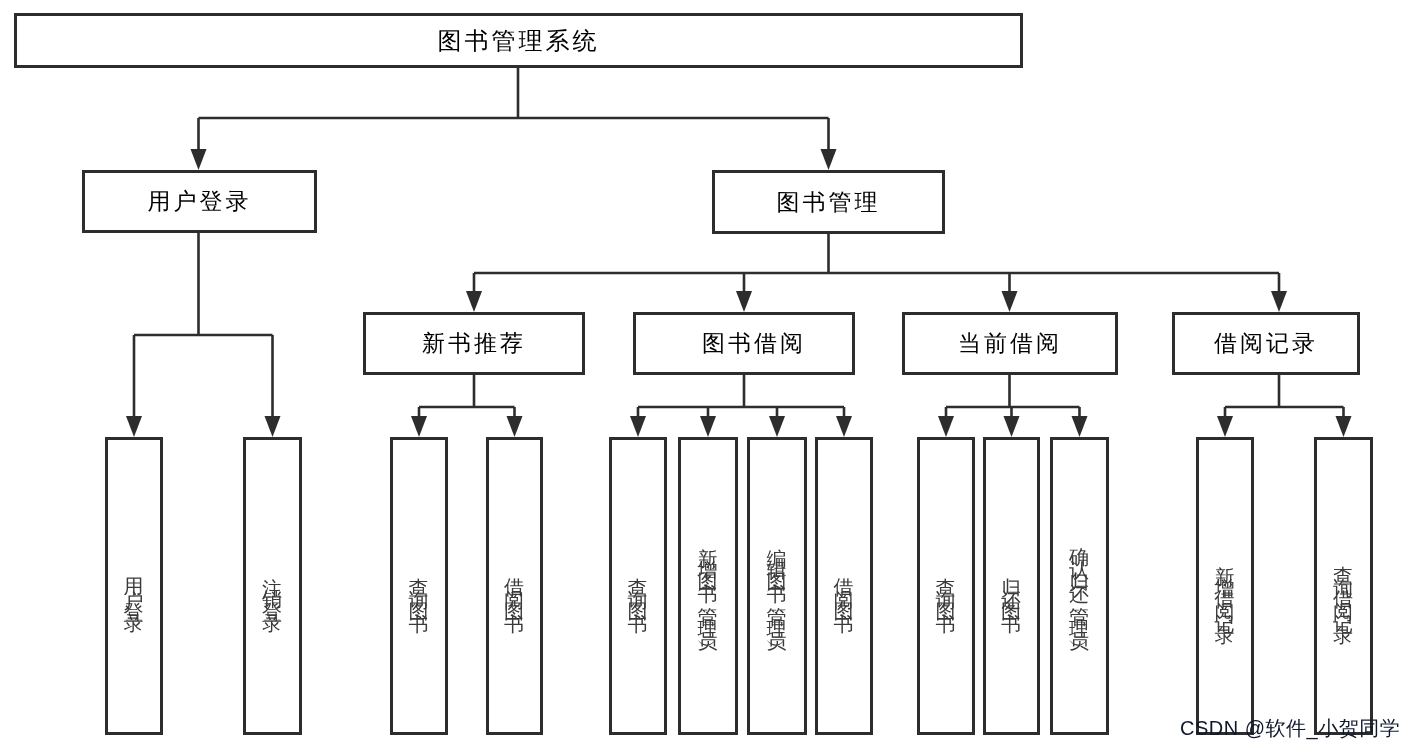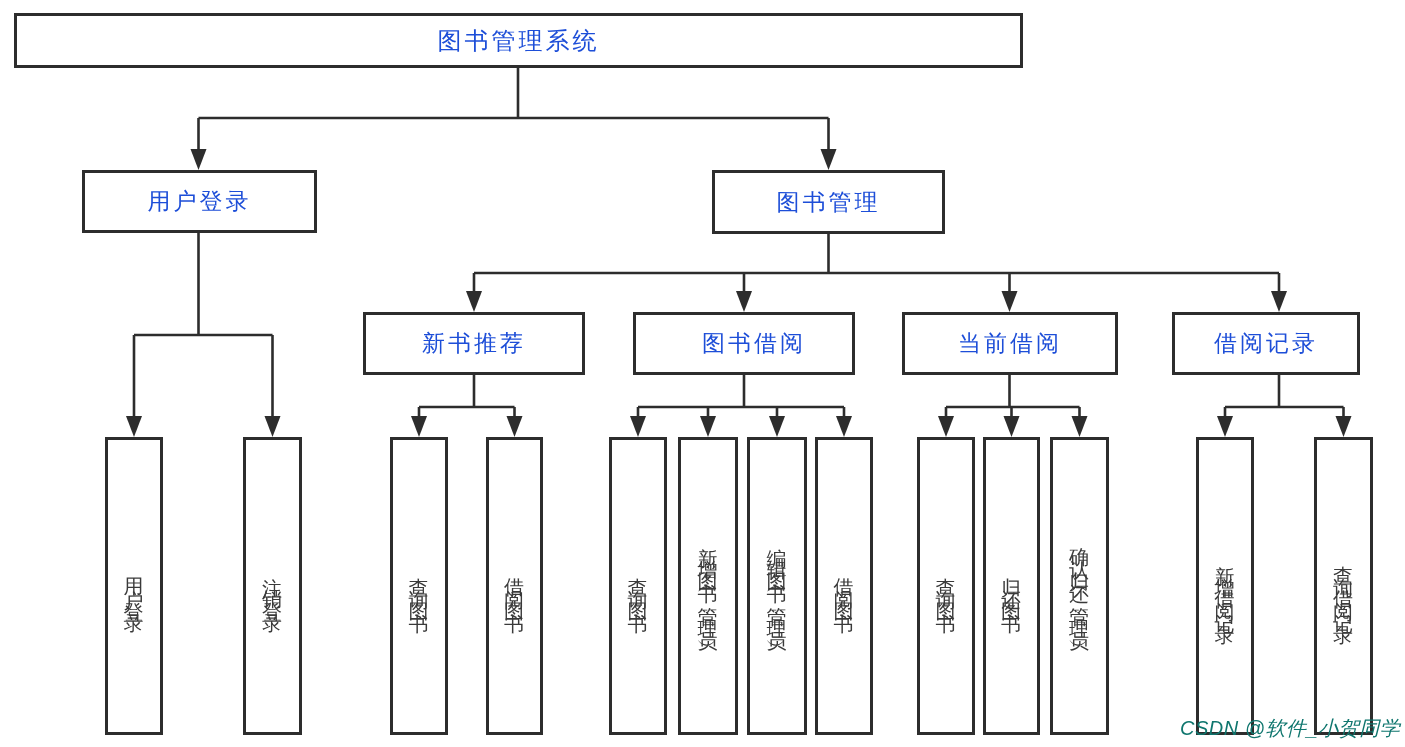--- a/index.html
+++ b/index.html
@@ -4,34 +4,34 @@
 <style>
   html,body{margin:0;padding:0;background:#fff;}
   .canvas{
     position:relative;width:1405px;height:747px;background:#ffffff;
     font-family:"Liberation Sans", sans-serif;overflow:hidden;
   }
   .wires{position:absolute;left:0;top:0;width:1405px;height:747px;pointer-events:none;}
   .hbox{
     position:absolute;box-sizing:border-box;background:#fff;border:3px solid #2d2d2d;
     display:flex;align-items:center;justify-content:center;
-    font-size:23px;letter-spacing:3px;color:#1d4ed8;white-space:nowrap;
+    font-size:23px;letter-spacing:3px;color:#000000;white-space:nowrap;
   }
   .hbox.root{font-size:24px;}
   .vbox{
     position:absolute;box-sizing:border-box;background:#fff;border:3px solid #2d2d2d;
     display:flex;align-items:center;justify-content:center;
   }
   .vbox span{
     writing-mode:vertical-rl;text-orientation:mixed;
     font-size:20px;letter-spacing:12px;color:#3a3a3a;line-height:1;
   }
   .watermark{
     position:absolute;left:1180px;top:715px;z-index:10;
-    font-size:20px;color:#0f766e;letter-spacing:0.5px;white-space:nowrap;font-style:italic;
+    font-size:20px;color:#0f172a;letter-spacing:0.5px;white-space:nowrap;
   }
 </style>
 </head>
 <body>
 
 <div class="canvas">
 
   <svg class="wires" width="1405" height="747" viewBox="0 0 1405 747" xmlns="http://www.w3.org/2000/svg">
     <g stroke="#2d2d2d" stroke-width="2.6" fill="none">
 

